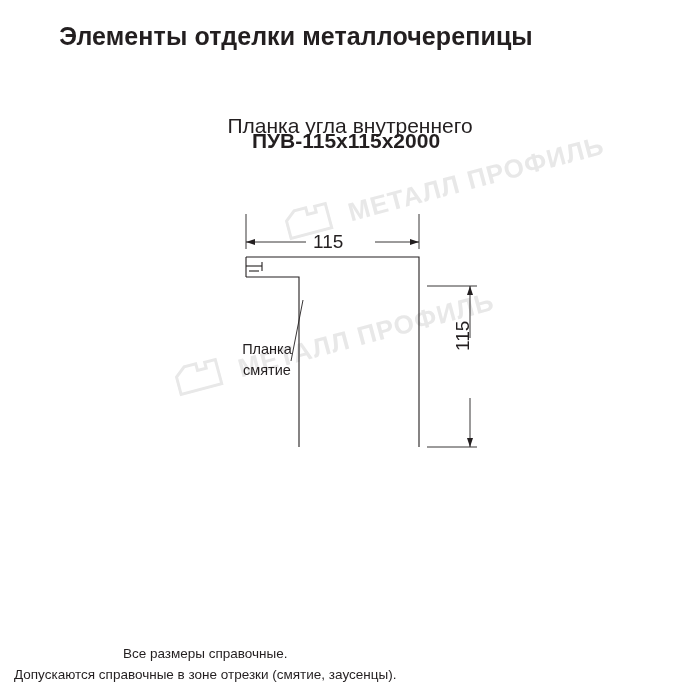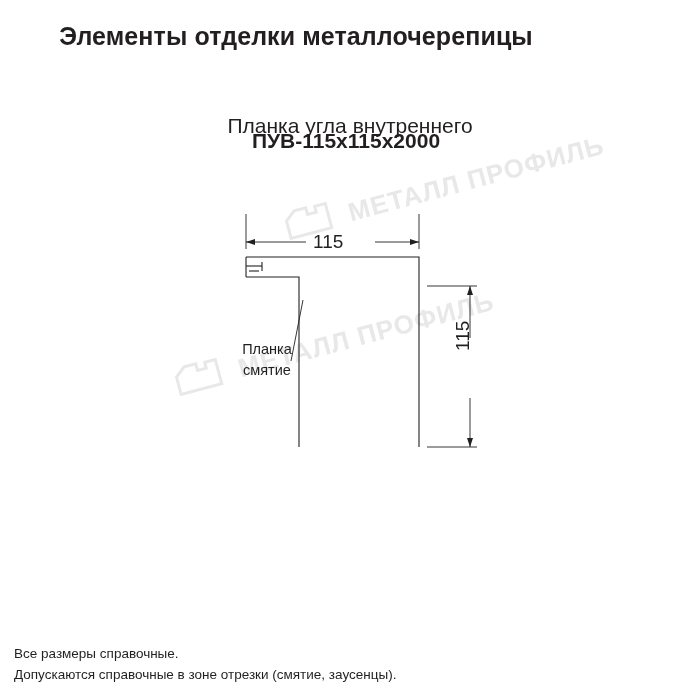--- a/index.html
+++ b/index.html
@@ -127,20 +127,21 @@
   .footnotes {
     position: absolute;
     left: 14px;
     bottom: 14px;
     font-size: 13.5px;
     line-height: 1.55;
     color: #231f20;
   }
   .footnotes div {
     white-space: nowrap;
+    text-align: center;
   }
 </style>
 </head>
 <body>
 
 <div class="page">
 
   <div class="title-main">Элементы отделки металлочерепицы</div>
   <div class="title-sub">Планка угла внутреннего</div>
   <div class="title-code">ПУВ-115х115х2000</div>

